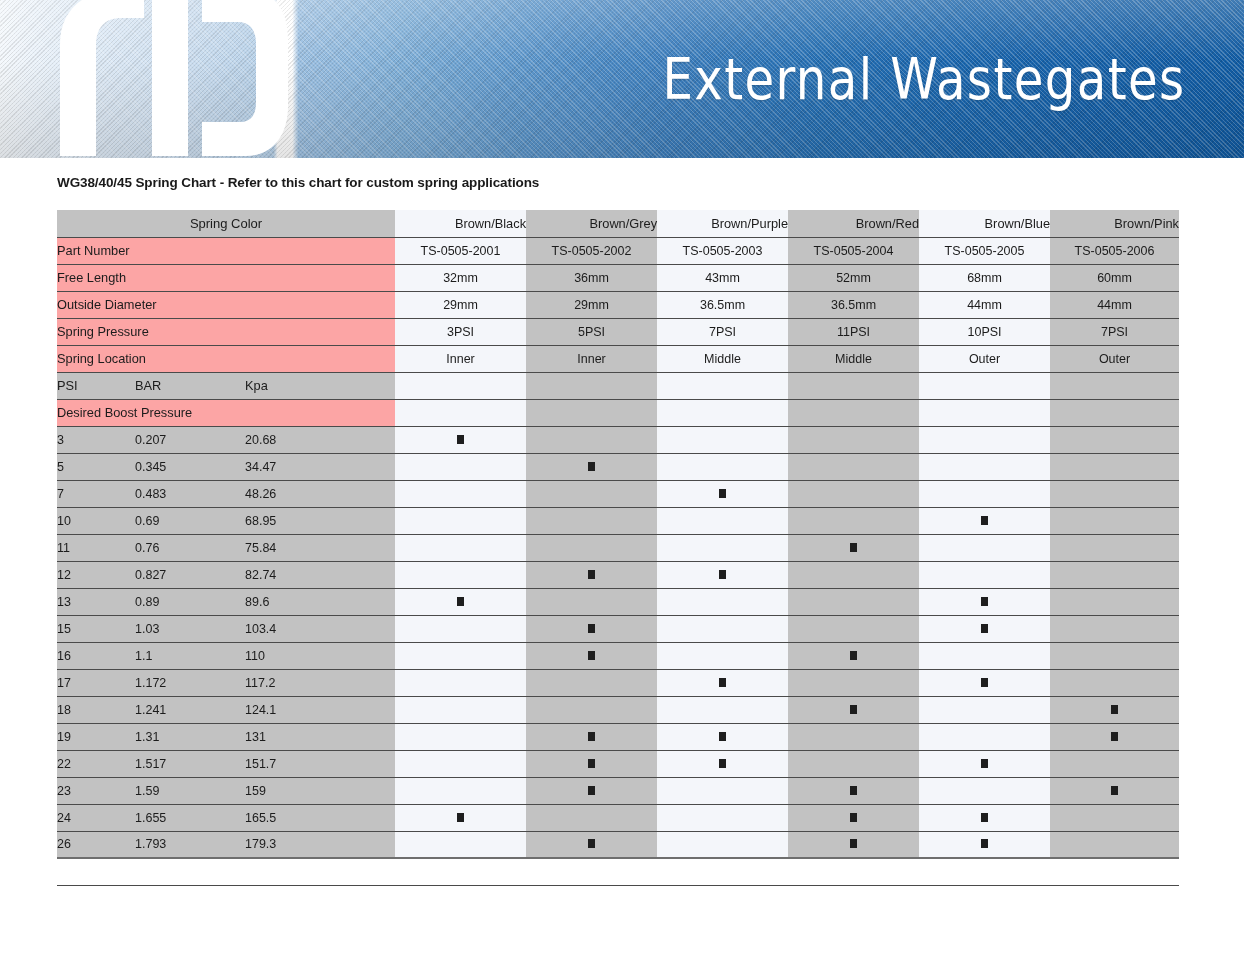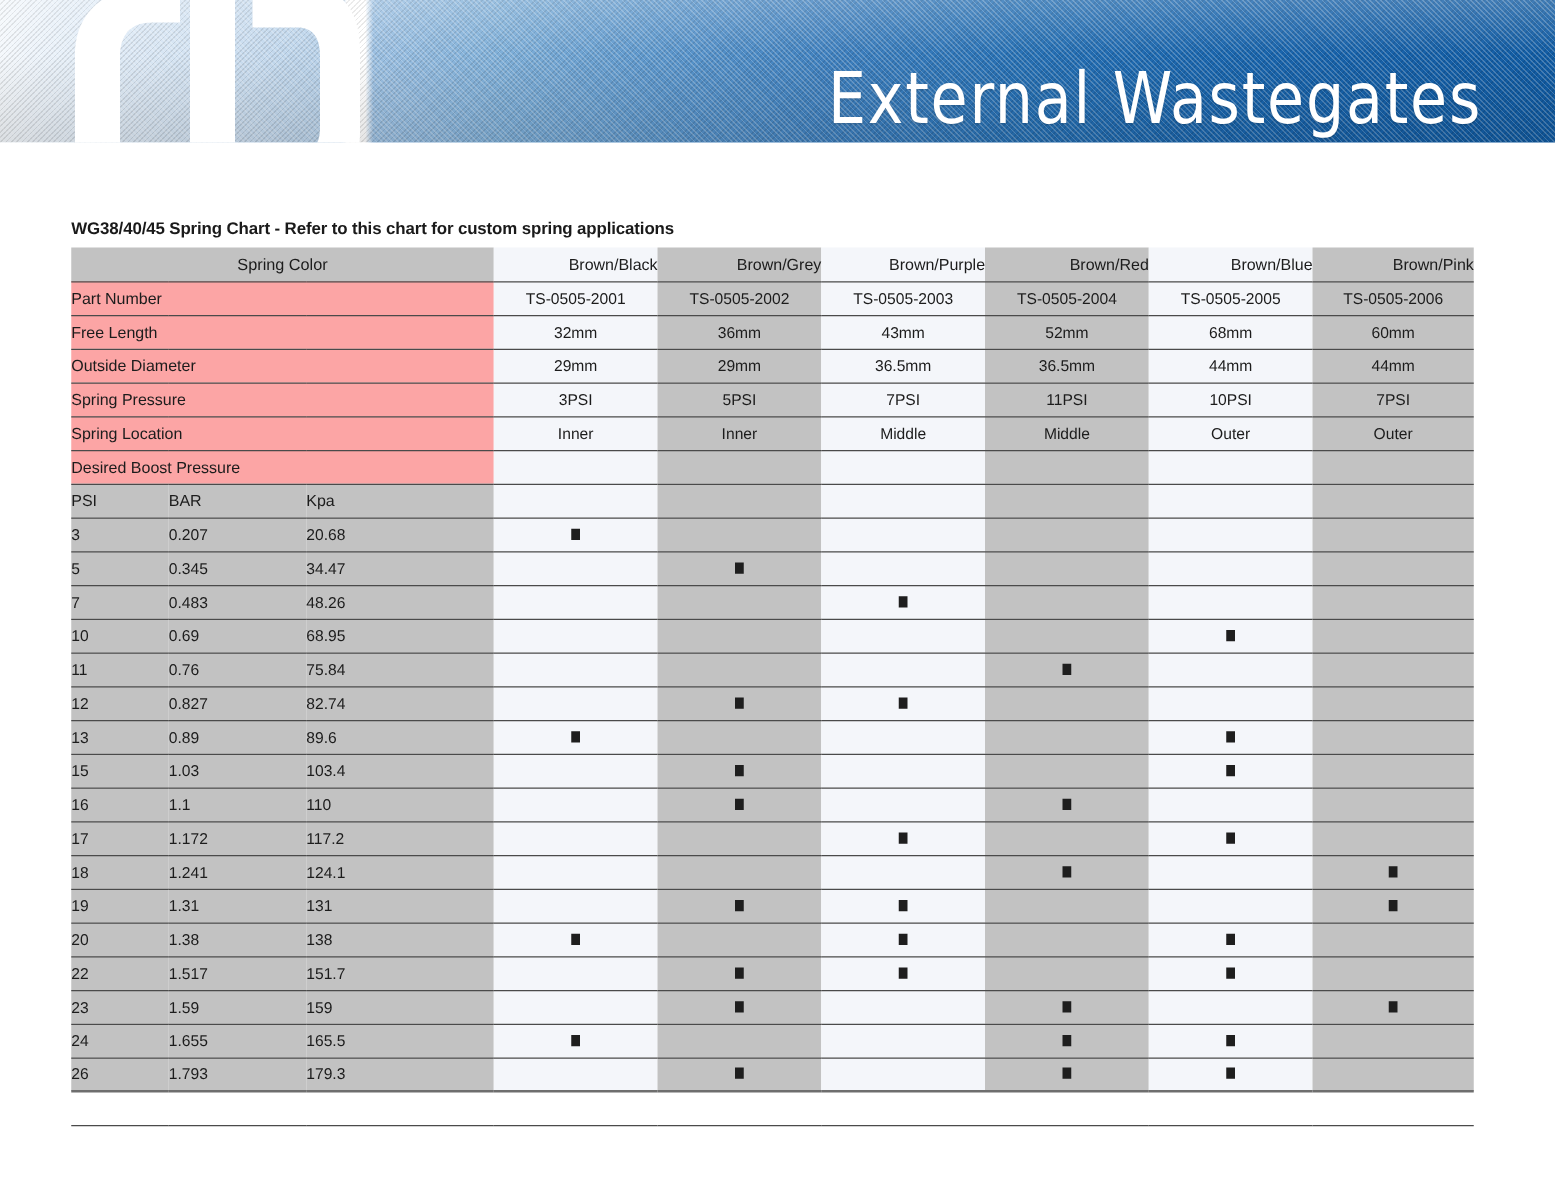--- a/index.html
+++ b/index.html
@@ -8,21 +8,21 @@
     width: 1244px; height: 961px;
     background: #ffffff;
     font-family: "Liberation Sans", sans-serif;
     overflow: hidden;
   }
 
   
   #banner {
     position: relative;
     width: 1244px;
-    height: 114px;
+    height: 158px;
     overflow: hidden;
     background:
       linear-gradient(90deg,
         #f4f8fc 0%,
         #e4eef8 5%,
         #cfe0f1 14%,
         #b4cfe8 22%,
         #ffffff 22.3%,
         #ffffff 23.5%,
         #9cc0e2 24%,
@@ -75,21 +75,21 @@
     font-size: 13.5px;
     font-weight: bold;
     color: #1a1a1a;
     letter-spacing: -0.1px;
     white-space: nowrap;
   }
 
   
   #chart-wrap {
     position: absolute;
-    left: 57px; top: 198px;
+    left: 57px; top: 210px;
     width: 1122px;
   }
   table.spring-chart {
     border-collapse: collapse;
     width: 1122px;
     table-layout: fixed;
     font-size: 12.5px;
     color: #1c1c1c;
   }
   table.spring-chart td, table.spring-chart th {
@@ -207,39 +207,39 @@
         <tr>
           <td class="lbl" colspan="3">Spring Location</td>
           <td class="colA">Inner</td>
           <td class="colB">Inner</td>
           <td class="colA">Middle</td>
           <td class="colB">Middle</td>
           <td class="colA">Outer</td>
           <td class="colB">Outer</td>
         </tr>
         <tr>
-          <td class="lbl" colspan="3">Desired Boost Pressure</td>
-          <td class="colA"></td>
-          <td class="colB"></td>
-          <td class="colA"></td>
-          <td class="colB"></td>
-          <td class="colA"></td>
-          <td class="colB"></td>
-        </tr>
-        <tr>
           <td class="sub-b">PSI</td>
           <td class="sub-b">BAR</td>
           <td class="sub-b">Kpa</td>
           <td class="colA"></td>
           <td class="colB"></td>
           <td class="colA"></td>
           <td class="colB"></td>
           <td class="colA"></td>
           <td class="colB"></td>
         </tr>
+        <tr>
+          <td class="lbl" colspan="3">Desired Boost Pressure</td>
+          <td class="colA"></td>
+          <td class="colB"></td>
+          <td class="colA"></td>
+          <td class="colB"></td>
+          <td class="colA"></td>
+          <td class="colB"></td>
+        </tr>
       </tbody>
     <tbody id="boost-body">
         <tr>
           <td class="sub">3</td>
           <td class="sub">0.207</td>
           <td class="sub">20.68</td>
           <td class="colA"><span class="marker"></span></td>
           <td class="colB"></td>
           <td class="colA"></td>
           <td class="colB"></td>
@@ -361,31 +361,20 @@
           <td class="sub">1.31</td>
           <td class="sub">131</td>
           <td class="colA"></td>
           <td class="colB"><span class="marker"></span></td>
           <td class="colA"><span class="marker"></span></td>
           <td class="colB"></td>
           <td class="colA"></td>
           <td class="colB"><span class="marker"></span></td>
         </tr>
         <tr>
-          <td class="sub">20</td>
-          <td class="sub">1.38</td>
-          <td class="sub">138</td>
-          <td class="colA"><span class="marker"></span></td>
-          <td class="colB"></td>
-          <td class="colA"><span class="marker"></span></td>
-          <td class="colB"></td>
-          <td class="colA"><span class="marker"></span></td>
-          <td class="colB"></td>
-        </tr>
-        <tr>
           <td class="sub">22</td>
           <td class="sub">1.517</td>
           <td class="sub">151.7</td>
           <td class="colA"></td>
           <td class="colB"><span class="marker"></span></td>
           <td class="colA"><span class="marker"></span></td>
           <td class="colB"></td>
           <td class="colA"><span class="marker"></span></td>
           <td class="colB"></td>
         </tr>

